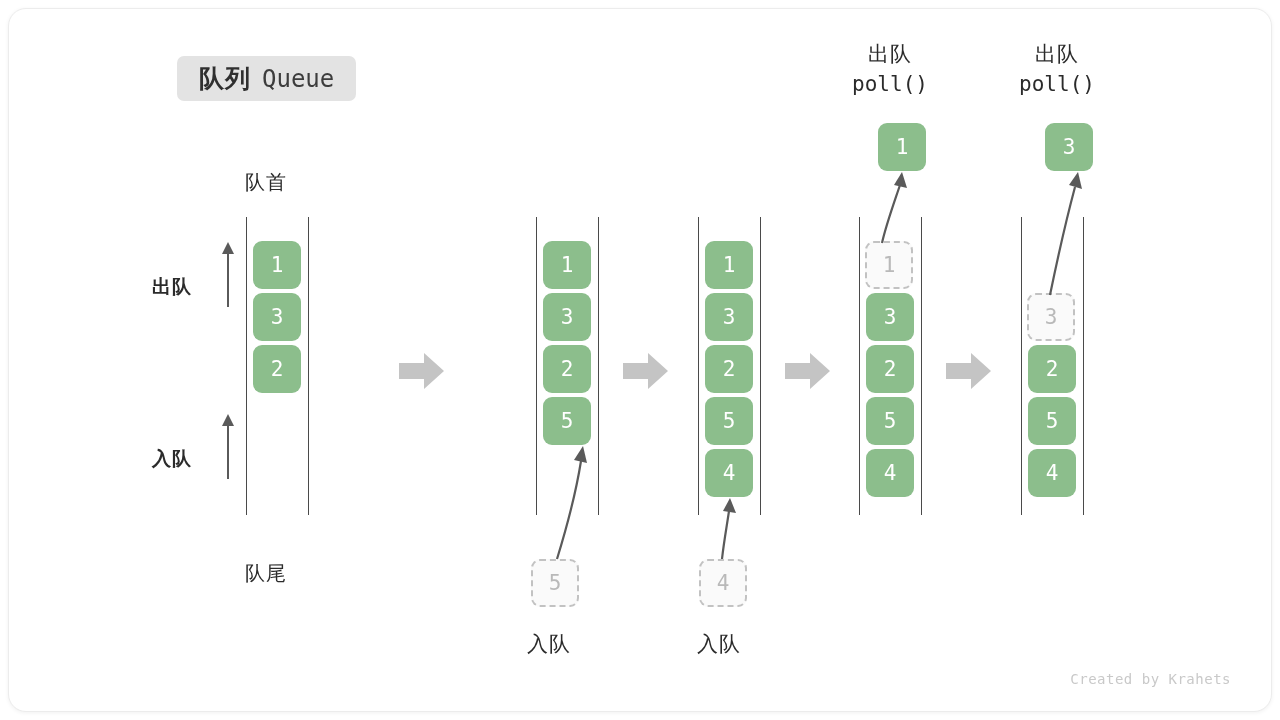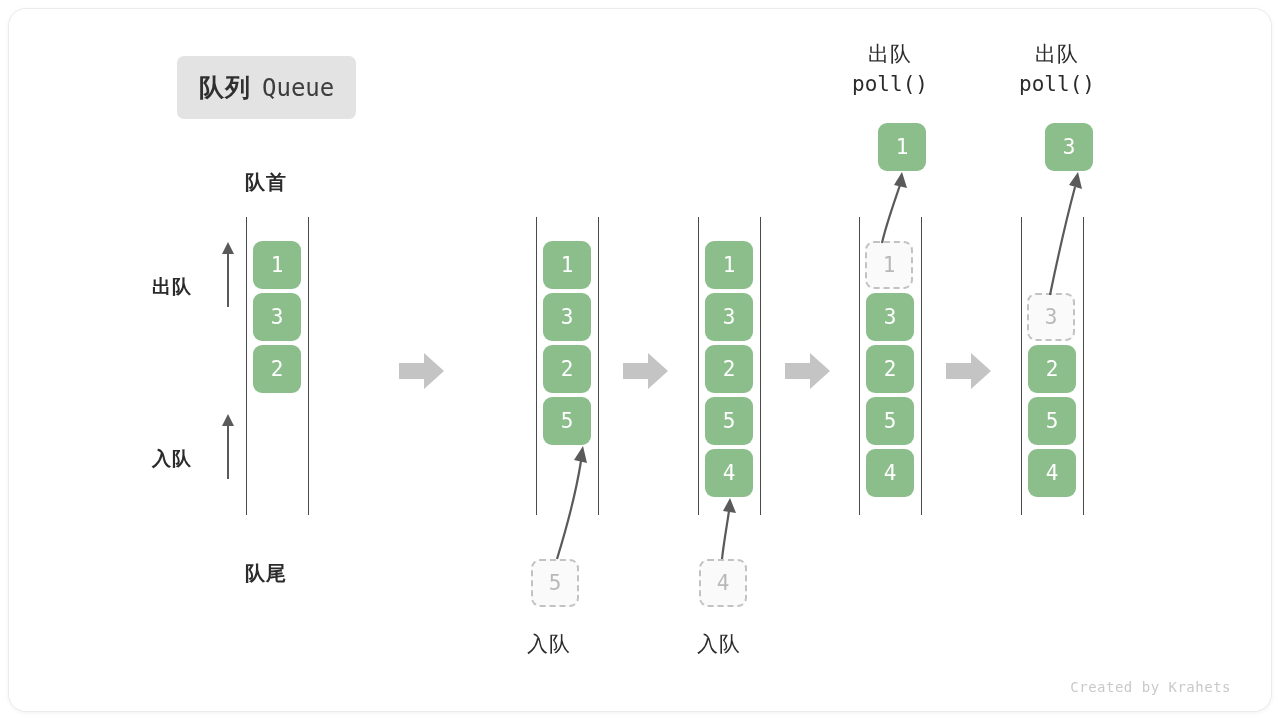--- a/index.html
+++ b/index.html
@@ -31,21 +31,21 @@
     border-radius: 18px;
     box-shadow: 0 1px 4px rgba(0,0,0,0.06);
   }
 
   
   .title-badge {
     position: absolute;
     left: 168px;
     top: 47px;
     height: 39px;
-    padding: 12px 22px;
+    padding: 3px 22px;
     display: flex;
     align-items: center;
     gap: 11px;
     background: #e3e3e3;
     border-radius: 7px;
   }
   .title-cn {
     font-size: 25px;
     font-weight: bold;
     color: #2f2f2f;
@@ -54,21 +54,21 @@
   .title-en {
     font-family: "DejaVu Sans Mono", monospace;
     font-size: 24px;
     color: #3d3d3d;
   }
 
   
   .hdr-label {
     position: absolute;
     font-size: 20px;
-    font-weight: bold;
+    font-weight: normal;
     color: #2b2b2b;
     letter-spacing: 1px;
     white-space: nowrap;
   }
   .side-label {
     position: absolute;
     font-size: 19px;
     font-weight: bold;
     color: #2b2b2b;
     letter-spacing: 1px;
@@ -128,21 +128,21 @@
     width: 46px;
     height: 38px;
   }
 
   
   .thin-arrow { position: absolute; }
 
   .credit {
     position: absolute;
     right: 40px;
-    bottom: 16px;
+    bottom: 24px;
     font-family: "DejaVu Sans Mono", monospace;
     font-size: 14px;
     color: #c9c9c9;
     letter-spacing: 0.5px;
   }
 </style>
 </head>
 <body>
 
 <div id="canvas">

